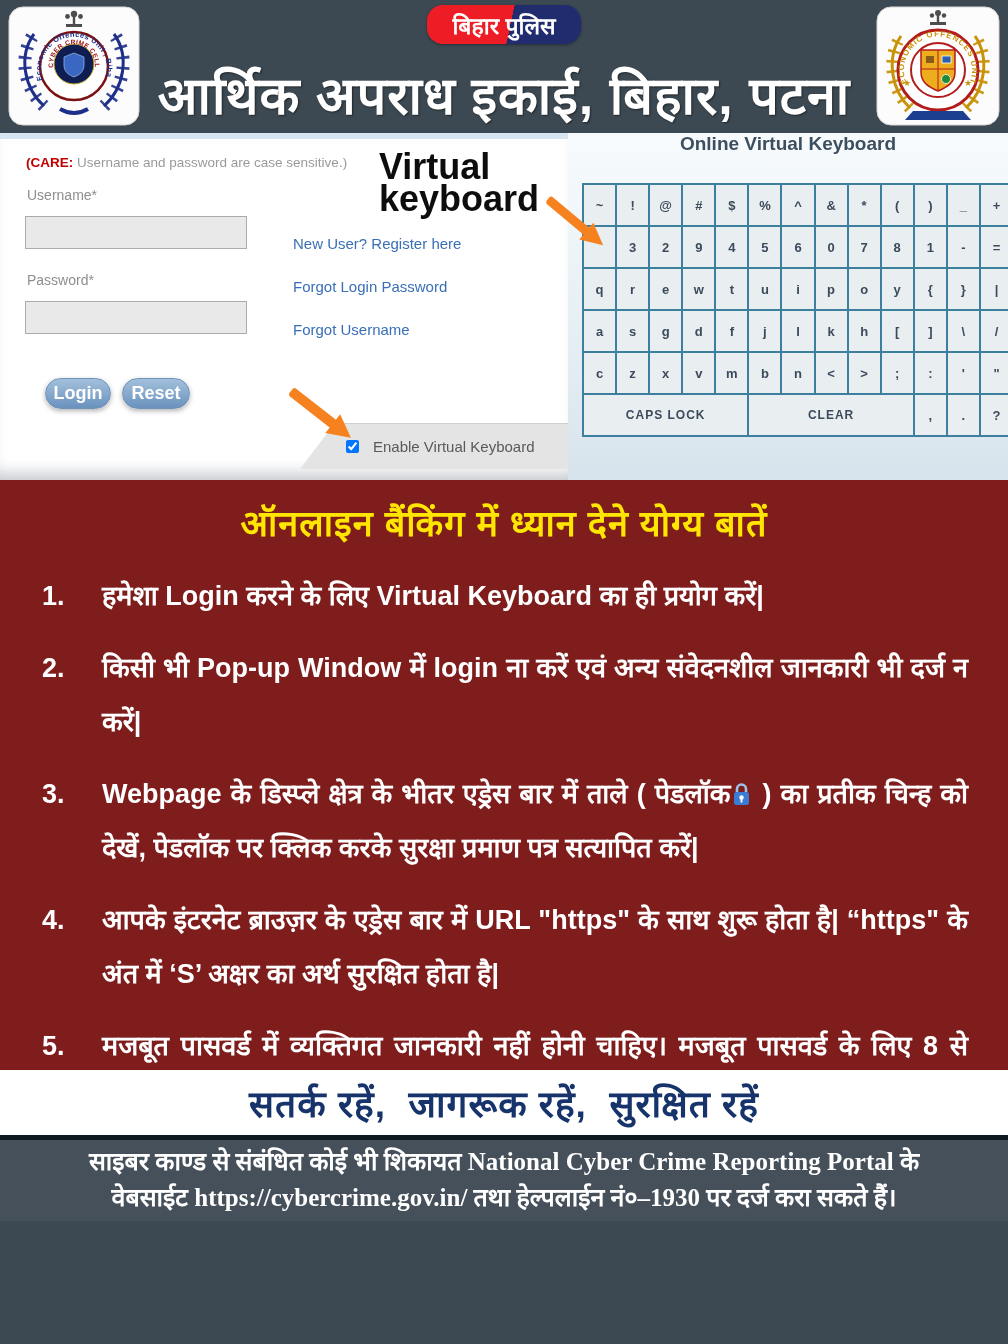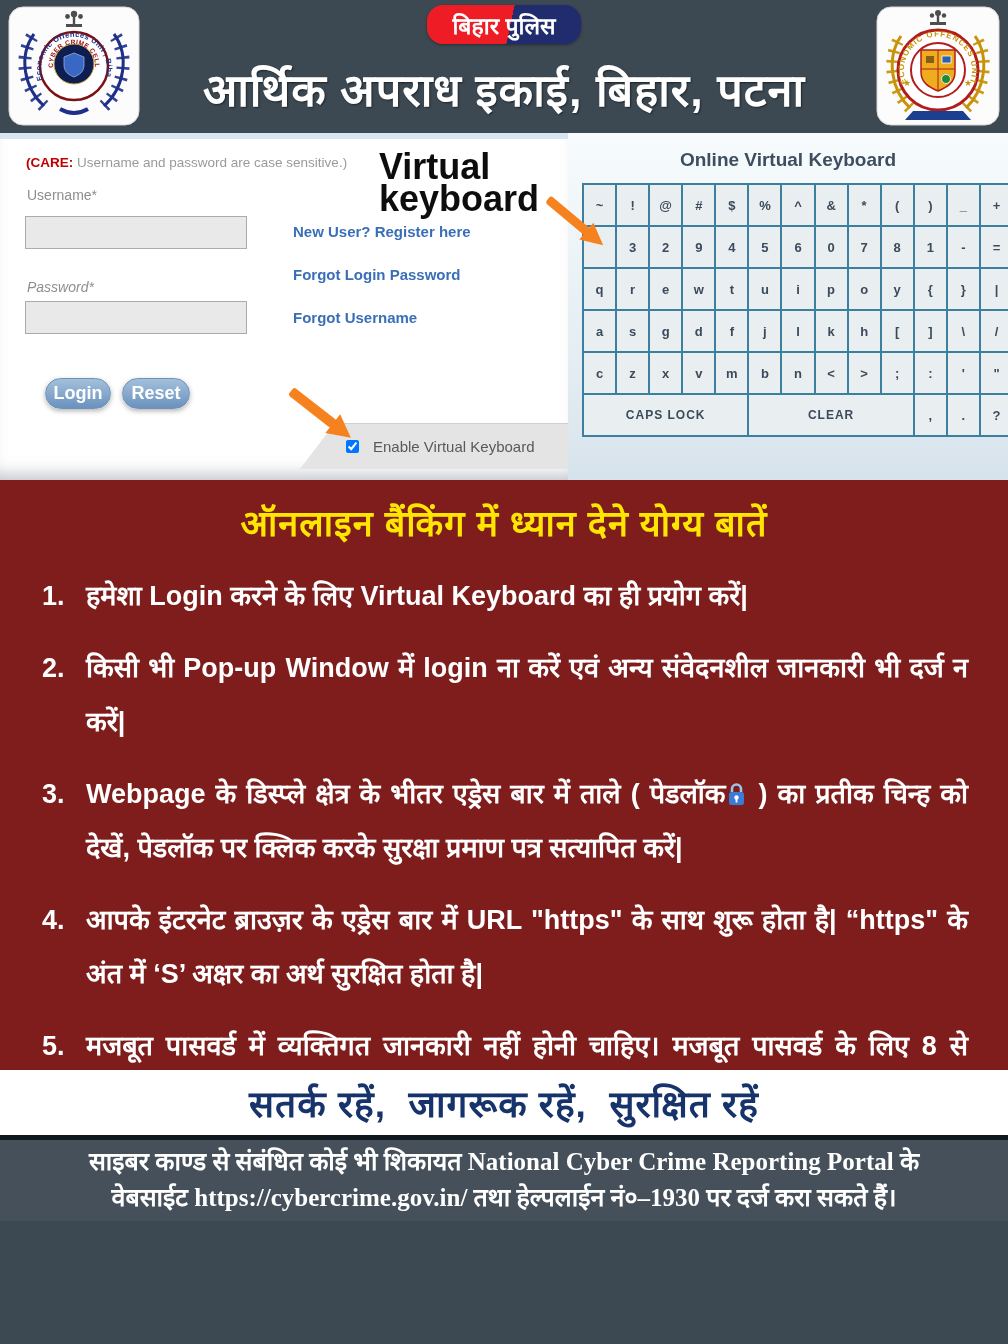--- a/index.html
+++ b/index.html
@@ -14,71 +14,71 @@
   .badge{
     position:absolute;left:50%;top:5px;transform:translateX(-50%);
     width:154px;height:39px;border-radius:16px;
     background:linear-gradient(102deg,#EE1C25 54%,#202C6E 54%);
     color:#fff;font-weight:bold;font-size:23px;
     display:flex;align-items:center;justify-content:center;
     box-shadow:0 1px 3px rgba(0,0,0,.4);
   }
   .header-title{
     position:absolute;left:0;right:0;top:58px;text-align:center;
-    color:#fff;font-size:45px;font-weight:bold;letter-spacing:1px;
+    color:#fff;font-size:52px;font-weight:bold;letter-spacing:1px;
     text-shadow:1px 1px 2px rgba(0,0,0,.5);
   }
   .logo{position:absolute;top:6px;}
   .logo.left{left:8px;}
   .logo.right{right:8px;}
   
   .panels{height:347px;display:flex;position:relative;background:#fff;}
   .login-panel{
     width:568px;position:relative;background:#fff;flex:none;
     border-top:6px solid #D6E5EF;box-sizing:border-box;
     box-shadow:inset 0 -16px 16px -10px rgba(100,110,125,.40);
   }
   .care{position:absolute;left:26px;top:16px;font-size:13.5px;color:#9A9A9A;}
   .care b{color:#C00000;font-weight:bold;}
   .field-label{position:absolute;left:27px;font-size:14px;color:#8E8E8E;}
-  .lbl-user{top:48px;} .lbl-pass{top:140px;font-style:italic;}
+  .lbl-user{top:48px;} .lbl-pass{top:133px;}
   .text-input{
     position:absolute;left:25px;width:222px;height:33px;
     background:#E9E9E9;border:1px solid #ABABAB;box-sizing:border-box;
   }
   .in-user{top:77px;} .in-pass{top:162px;}
   .btn{
     position:absolute;top:239px;height:31px;border-radius:16px;
     border:1px solid #6E93B8;
     background:linear-gradient(#A3C0DB,#6A92BE);
     color:#fff;font-weight:bold;font-size:18px;cursor:pointer;
     box-shadow:0 2px 5px rgba(0,0,0,.30);
     font-family:inherit;
   }
   .btn-login{left:45px;width:66px;}
   .btn-reset{left:122px;width:68px;}
-  .links{position:absolute;left:293px;top:84px;font-weight:bold;}
+  .links{position:absolute;left:293px;top:96px;}
   .links a{display:block;color:#3A6FB7;font-size:15px;text-decoration:none;margin-bottom:26px;}
   .vk-note{
     position:absolute;right:29px;top:12px;text-align:left;
     font-size:36px;font-weight:bold;color:#0D0D0D;line-height:32px;
   }
   .enable-tab{
     position:absolute;right:0;top:284px;width:268px;height:46px;
     background:#E4E4E4;border-top:1px solid #CFCFCF;
     clip-path:polygon(13% 0,100% 0,100% 100%,0 100%);
     display:flex;align-items:center;padding-left:46px;box-sizing:border-box;
   }
   .enable-tab input{width:13px;height:13px;margin:0 14px 0 0;}
   .enable-tab span{font-size:15px;color:#5A5A5A;}
   .keyboard-panel{
     flex:1;position:relative;
     background:linear-gradient(#F7FBFD,#E2ECF2 70%,#D7E3EC);
   }
-  .kb-title{text-align:center;margin:0;padding-top:16px;font-size:19px;font-weight:bold;color:#3D4F5F;}
+  .kb-title{text-align:center;margin:0;font-size:19px;font-weight:bold;color:#3D4F5F;}
   .kb-grid{
     position:absolute;left:14px;top:50px;width:428px;
     display:grid;grid-template-columns:repeat(13,1fr);gap:2px;
     background:#3C7F9E;border:2px solid #3C7F9E;
   }
   .key{
     background:#E9EEF1;height:40px;
     display:flex;align-items:center;justify-content:center;
     font-size:13px;font-weight:bold;color:#3B4B5B;cursor:pointer;
   }
@@ -86,21 +86,21 @@
   .arrows{position:absolute;left:0;top:0;pointer-events:none;z-index:6;}
   
   .content{height:590px;box-sizing:border-box;padding:10px 0 0;background:#7f1d1d;overflow:hidden;}
   .content-heading{
     text-align:center;color:#FFE600;font-size:36px;font-weight:bold;
     margin:8px 0 22px;letter-spacing:1px;
   }
   .items{padding:0 40px 0 42px;}
   .item{display:flex;margin-bottom:18px;color:#fff;font-weight:bold;font-size:27px;line-height:2.0;}
   .item .num{width:44px;flex:none;}
-  .item .txt{flex:1;text-align:justify;}
+  .item .txt{flex:1;text-align:justify;margin-left:16px;}
   .padlock{vertical-align:-4px;margin:0 2px;}
   
   .slogan-band{
     height:65px;background:#fff;display:flex;align-items:center;justify-content:center;
     color:#17336B;font-size:37px;font-weight:bold;white-space:pre-wrap;letter-spacing:1px;
   }
   
   .footer{
     height:77px;background:#46505A;border-top:5px solid #10181F;
     color:#fff;text-align:center;

